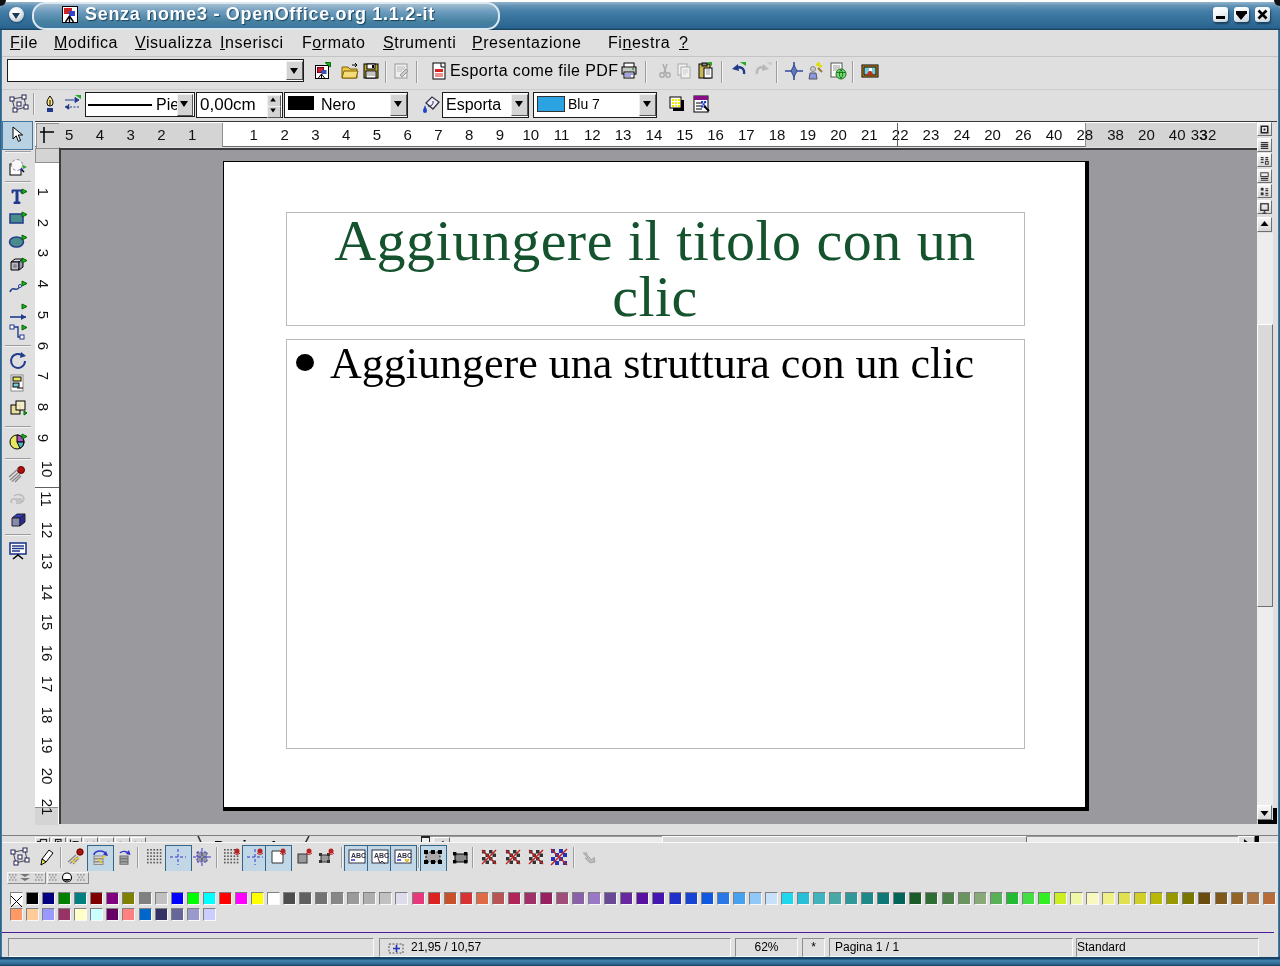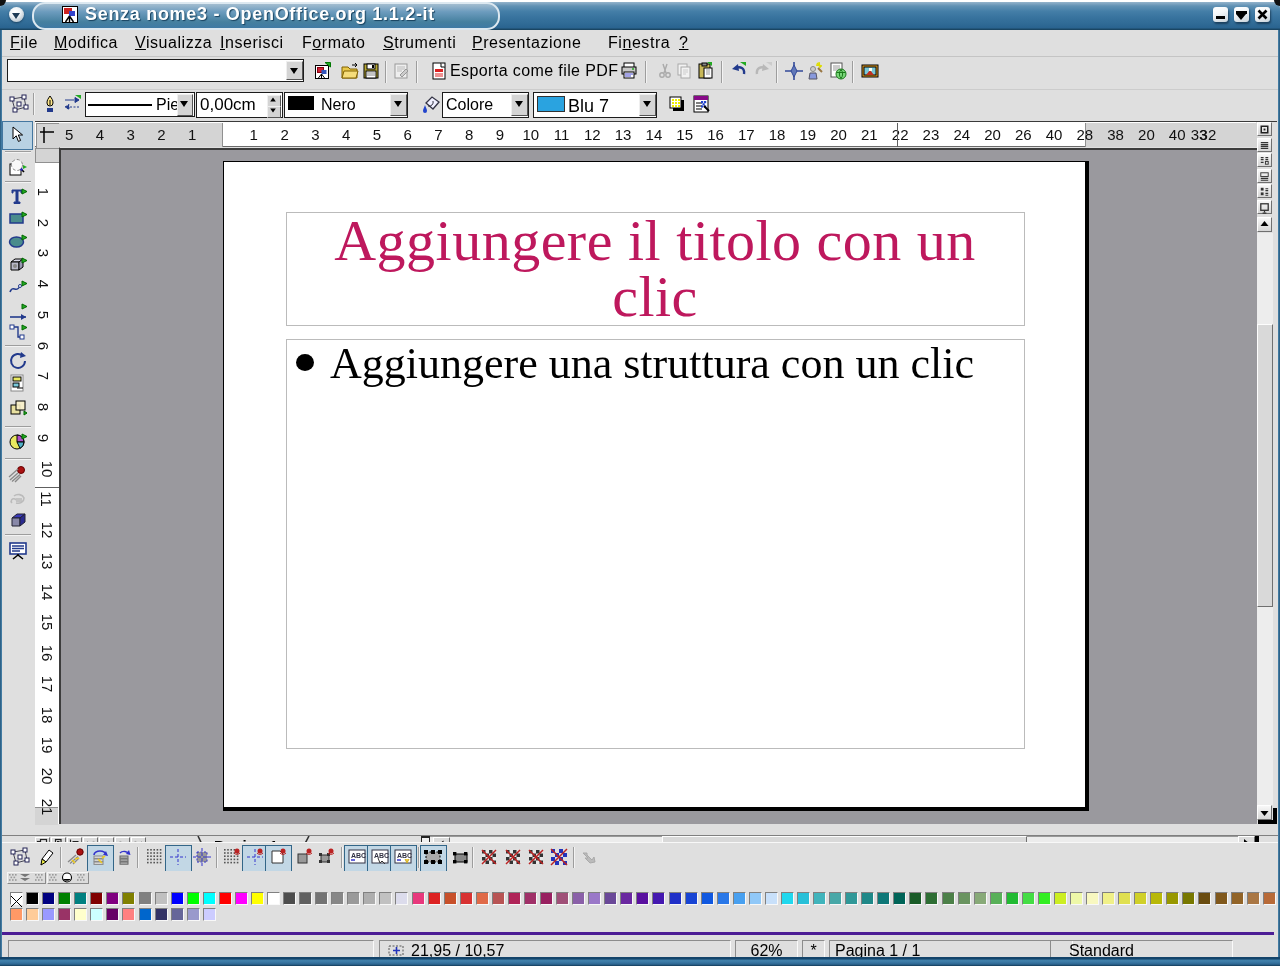--- a/index.html
+++ b/index.html
@@ -33,35 +33,35 @@
 .rgray{position:absolute;background:#d4d4d4;}
 .rnum{position:absolute;top:4px;transform:translateX(-50%);}
 #vruler{left:35px;top:148px;width:24px;height:676px;background:#fff;font-size:15px;color:#111;}
 .vnum{position:absolute;left:4px;transform:translate(-0%,-50%) rotate(90deg);}
 #lefttb{left:2px;top:120px;width:32px;height:704px;background:#dfdfdf;}
 .lsep{position:absolute;left:3px;width:26px;height:0;border-top:1px solid #9d9d9d;border-bottom:1px solid #f3f3f3;}
 #canvas{left:59px;top:148px;width:1198px;height:676px;background:#9a999e;border-top:2px solid #3c3c3c;border-left:2px solid #3c3c3c;box-sizing:border-box;}
 #slide{left:223px;top:161px;width:866px;height:650px;background:#fff;border:1px solid #000;border-right:4px solid #000;border-bottom:4px solid #000;box-sizing:border-box;}
 #tframe{left:286px;top:212px;width:737px;height:112px;border:1px solid #bbbbbb;}
 #oframe{left:286px;top:339px;width:737px;height:408px;border:1px solid #bbbbbb;}
-#ttext{left:287px;top:213.3px;width:736px;text-align:center;font-family:"Liberation Serif",serif;font-size:58px;letter-spacing:.5px;color:#be185d;line-height:56px;}
+#ttext{left:287px;top:213.3px;width:736px;text-align:center;font-family:"Liberation Serif",serif;font-size:58px;letter-spacing:.5px;color:#14532d;line-height:56px;}
 #otext{left:330px;top:339.7px;font-family:"Liberation Serif",serif;font-size:44px;color:#000;line-height:48px;}
 #obullet{left:296px;top:354px;width:18px;height:17px;border-radius:50%;background:#000;}
 .viewbtn{position:absolute;left:1257px;width:15px;height:14px;background:linear-gradient(to bottom,#f8f8f8,#d6d6d6);border:1px solid #6f6f6f;border-top-color:#ffffff;border-left-color:#ffffff;box-sizing:border-box;}
 .sbtn{position:absolute;background:#dcdcdc;border:1px solid #6f6f6f;border-top-color:#fff;border-left-color:#fff;box-sizing:border-box;}
 #vtrack{left:1257px;top:233px;width:16px;height:572px;background:#ededed;}
 #vthumb{left:1257px;top:324px;width:16px;height:283px;background:#d9d9d9;border:1px solid #707070;border-top-color:#fdfdfd;border-left-color:#fdfdfd;box-sizing:border-box;}
 #tabrow{left:2px;top:824px;width:1276px;height:18px;background:#dfdfdf;border-top:1px solid #808080;margin-top:11px;}
 .modebtn{position:absolute;top:1px;width:22px;height:16px;background:#dcdcdc;border:1px solid #6f6f6f;border-top-color:#fff;border-left-color:#fff;box-sizing:border-box;}
 #optbar{left:2px;top:842px;width:1276px;height:29px;background:#dfdfdf;border-top:1px solid #f8f8f8;}
 .press{position:absolute;background:#c2d7e5;border:1px solid #336688;}
 #minirow{left:2px;top:871px;width:1276px;height:14px;background:#dfdfdf;}
 #colorbar{left:2px;top:885px;width:1276px;height:47px;background:#dfdfdf;}
 .sw{position:absolute;width:13px;height:13px;border:1px solid #808080;border-bottom-color:#f8f8f8;border-right-color:#f8f8f8;box-sizing:border-box;}
-#statusbar{left:2px;top:932px;width:1272px;height:25px;background:#dfdfdf;border-top:3px solid #4c1d95;font-size:16px;}
+#statusbar{left:2px;top:932px;width:1272px;height:25px;background:#dfdfdf;border-top:1px solid #4c1d95;font-size:12px;}
 .sfield{position:absolute;top:5px;height:19px;border:1px solid #8c8c8c;border-bottom-color:#fafafa;border-right-color:#fafafa;box-sizing:border-box;padding-top:1px;}
 #bleft{left:0;top:30px;width:2px;height:928px;background:linear-gradient(to right,#26577b,#4b86ae);}
 #bright{left:1278px;top:30px;width:2px;height:928px;background:linear-gradient(to right,#4b86ae,#26577b);}
 #bbottom{left:0;top:957px;width:1280px;height:9px;background:linear-gradient(to bottom,#14446a 0%,#14446a 18%,#4283ad 40%,#336f9b 70%,#275d85 85%,#123a57 100%);}
 </style></head>
 <body>
 <div class="abs" id="titlebar"></div>
 <div class="abs corner" style="left:0;border-bottom-right-radius:6px;"></div>
 <div class="abs corner" style="left:1274px;border-bottom-left-radius:6px;"></div>
 <div class="abs" id="tbtab"></div>
@@ -736,21 +736,21 @@
 <div class="sfield" style="left:377px;width:352px">
       <span style="position:absolute;left:31px">21,95 / 10,57</span>
 <svg style="position:absolute;left:8px;top:3px" width="18" height="13">
         <rect x="1" y="2" width="14" height="9" fill="none" stroke="#555" stroke-dasharray="2 1.5"></rect>
         <path d="M5 6.5 H12 M8.5 3 V10" stroke="#2233bb" stroke-width="1.6"></path>
       </svg>
     </div>
 <div class="sfield" style="left:733px;width:63px;text-align:center">62%</div>
 <div class="sfield" style="left:800px;width:23px;text-align:center">*</div>
 <div class="sfield" style="left:827px;width:244px;padding-left:5px">Pagina 1 / 1</div>
-<div class="sfield" style="left:1048px;width:183px;padding-left:18px">Standard</div>
+<div class="sfield" style="left:1074px;width:183px;padding-left:0">Standard</div>
 </div>
 <div class="abs" id="bleft"></div>
 <div class="abs" id="bright"></div>
 <div class="abs" id="bbottom"></div>
 <div class="abs" style="left:0;top:0;width:1280px">
     <div class="fld" style="left:7px;top:59px;width:297px;height:23px;box-sizing:border-box"></div>
     <div class="cbtn" style="left:286px;top:61px;width:17px;height:19px;box-sizing:border-box">
       <div class="darr" style="left:3px;top:6px"></div>
     </div>
     <div class="vsep" style="left:385px;top:61px;height:22px"></div>
@@ -890,27 +890,27 @@
     <div class="abs" style="left:321px;top:96px;font-size:16px">Nero</div>
     <div class="cbtn" style="left:390px;top:94px;width:15px;height:20px">
       <div class="darr" style="left:2.5px;top:6px"></div>
     </div>
     <svg class="ticon" style="left:421px;top:94px" viewBox="0 0 20 20">
       <path d="M5 9 l6 -6 7 5 -6 7 z" fill="#f0f0ff" stroke="#334" stroke-width="1.3"></path>
       <path d="M7 12 a4 4 0 0 0 5 -5" fill="none" stroke="#334"></path>
       <path d="M4 11 c-1 3 -2 4 -2 6 a2 2 0 0 0 4 0 c0 -2 -1 -3 -2 -6" fill="#2244cc"></path>
     </svg>
     <div class="fld" style="left:442px;top:92px;width:85px;height:24px;border-width:1.5px"></div>
-    <div class="abs" style="left:446px;top:96px;font-size:16px">Colore</div>
+    <div class="abs" style="left:446px;top:96px;font-size:16px">Esporta</div>
     <div class="cbtn" style="left:511px;top:94px;width:15px;height:20px">
       <div class="darr" style="left:2.5px;top:6px"></div>
     </div>
     <div class="fld" style="left:533px;top:92px;width:122px;height:24px;border-width:1.5px"></div>
     <div class="abs" style="left:537px;top:96px;width:26px;height:14px;background:#2aa3e0;border:1px solid #333"></div>
-    <div class="abs" style="left:568px;top:96px;font-size:18px;white-space:nowrap">Blu 7</div>
+    <div class="abs" style="left:568px;top:96px;font-size:14px;white-space:nowrap">Blu 7</div>
     <div class="cbtn" style="left:639px;top:94px;width:15px;height:20px">
       <div class="darr" style="left:2.5px;top:6px"></div>
     </div>
     <svg class="ticon" style="left:667px;top:94px" viewBox="0 0 20 20">
       <rect x="6" y="6" width="11" height="11" fill="#000"></rect>
       <rect x="3" y="3" width="11" height="11" fill="#fff" stroke="#000"></rect>
       <g fill="#ee0">
         <rect x="5" y="5" width="2" height="2"></rect>
         <rect x="8" y="5" width="2" height="2"></rect>
         <rect x="11" y="5" width="2" height="2"></rect>

